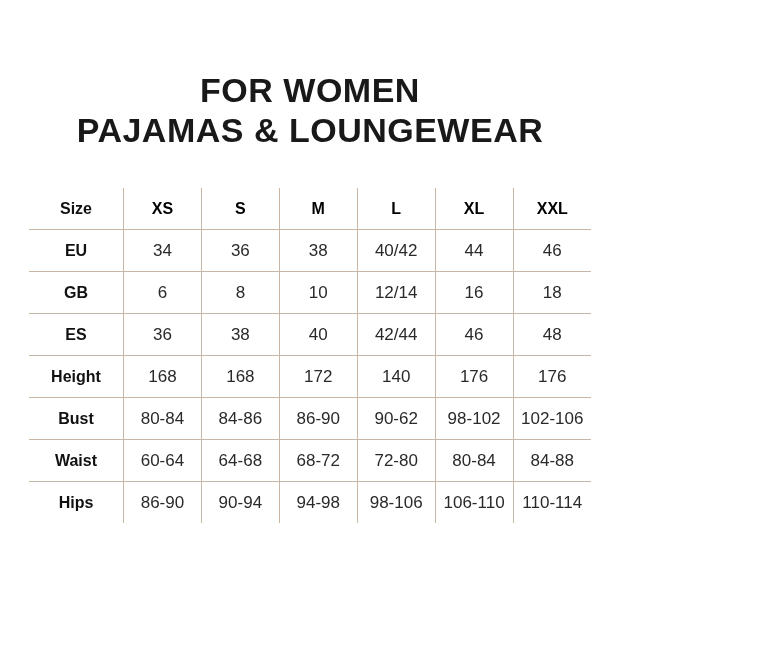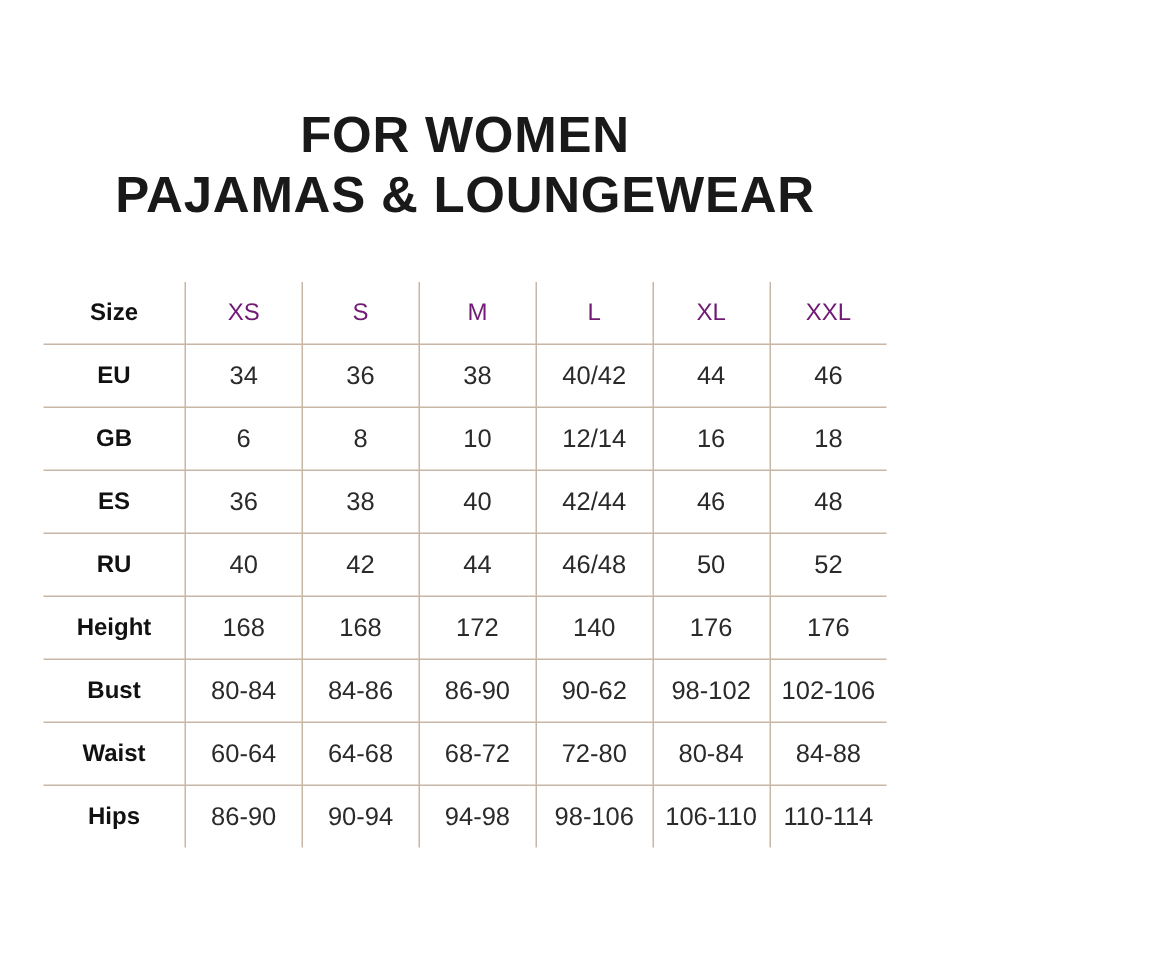--- a/index.html
+++ b/index.html
@@ -56,23 +56,23 @@
     color: #2a2a2a;
     padding: 0 2px;
   }
   table.size-table tr > *:first-child {
     width: 90px;
     font-weight: bold;
     font-size: 16px;
     color: #111111;
   }
   table.size-table thead th {
-    font-weight: normal;
+    font-weight: bold;
     font-size: 16px;
-    color: #701a75;
+    color: #000000;
   }
   
   table.size-table tr > *:first-child {
     border-left: none;
   }
   table.size-table tr > *:last-child {
     border-right: none;
   }
   table.size-table thead tr > * {
     border-top: none;
@@ -127,29 +127,20 @@
         <tr>
           <th>ES</th>
           <td>36</td>
           <td>38</td>
           <td>40</td>
           <td>42/44</td>
           <td>46</td>
           <td>48</td>
         </tr>
         <tr>
-          <th>RU</th>
-          <td>40</td>
-          <td>42</td>
-          <td>44</td>
-          <td>46/48</td>
-          <td>50</td>
-          <td>52</td>
-        </tr>
-        <tr>
           <th>Height</th>
           <td>168</td>
           <td>168</td>
           <td>172</td>
           <td>140</td>
           <td>176</td>
           <td>176</td>
         </tr>
         <tr>
           <th>Bust</th>

